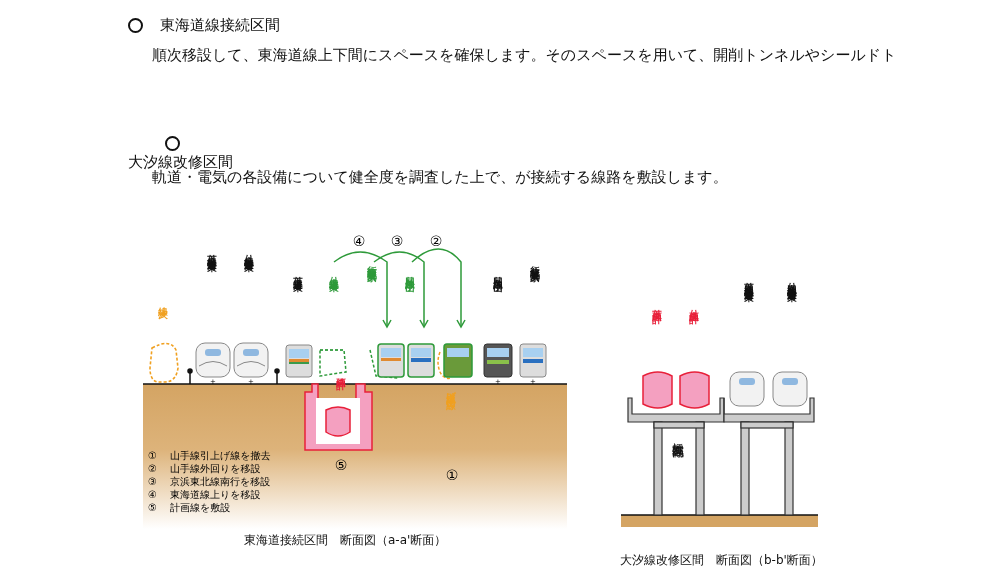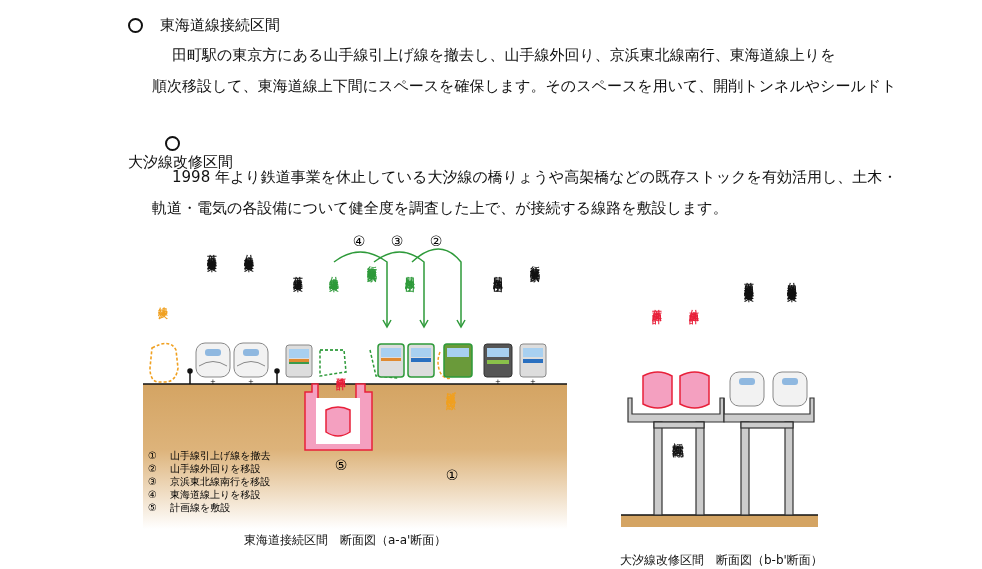--- a/index.html
+++ b/index.html
@@ -15,30 +15,28 @@
   .vlabel { position:absolute; font-size:9.5px; font-weight:bold; writing-mode:vertical-rl; text-orientation:upright; letter-spacing:-1px; line-height:10px; }
 </style>
 </head>
 <body>
 
 <div class="sec-head" style="top:14px;">
   <span class="bullet"></span>
   <span>東海道線接続区間</span>
 </div>
 <div class="para" style="top:40px;">
-  <span class="line indent">田町駅の東京方にある山手線引上げ線を撤去し、山手線外回り、京浜東北線南行、東海道線上りを</span>
   <span class="line">順次移設して、東海道線上下間にスペースを確保します。そのスペースを用いて、開削トンネルやシールドト</span>
 </div>
 
 <div class="sec-head" style="top:136px;flex-direction:column;">
   <span class="bullet"></span>
   <span>大汐線改修区間</span>
 </div>
 <div class="para" style="top:162px;">
-  <span class="line indent">1998 年より鉄道事業を休止している大汐線の橋りょうや高架橋などの既存ストックを有効活用し、土木・</span>
   <span class="line">軌道・電気の各設備について健全度を調査した上で、が接続する線路を敷設します。</span>
 </div>
 
 <div style="position:absolute;left:0;top:0;width:982px;height:569px;pointer-events:none;">
   <svg width="982" height="569" style="position:absolute;left:0;top:0;">
     <defs>
       <linearGradient id="groundA" x1="0" y1="0" x2="0" y2="1">
         <stop offset="0" stop-color="#d4a463"></stop>
         <stop offset="0.45" stop-color="#ddb37a"></stop>
         <stop offset="1" stop-color="#ffffff"></stop>

